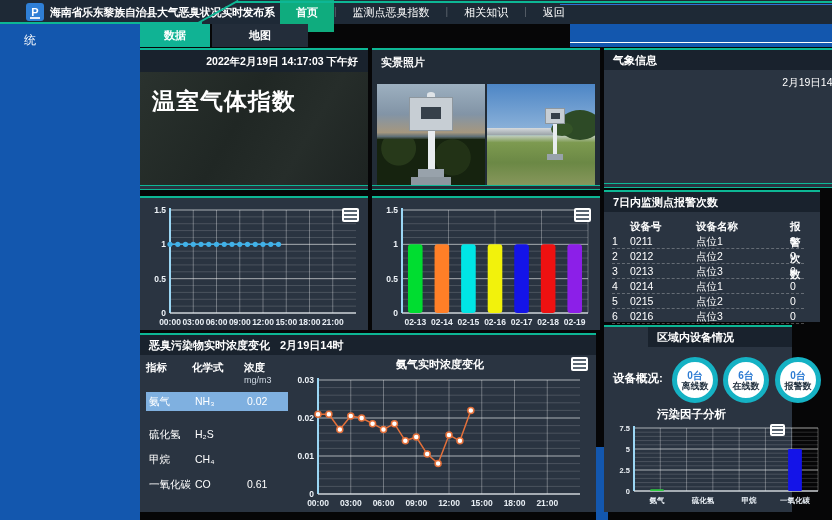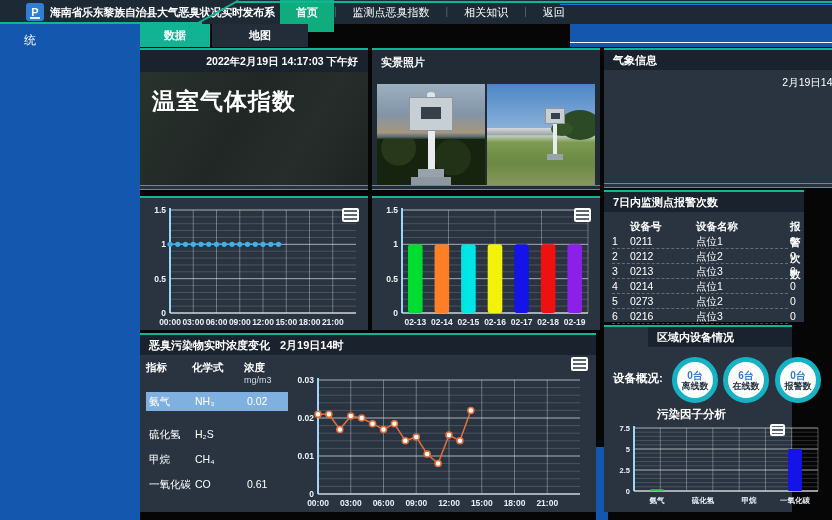--- a/index.html
+++ b/index.html
@@ -62,21 +62,21 @@
   .ph2 .tree2{position:absolute;right:22px;top:38%;width:22px;height:14px;border-radius:50%;background:#355428;}
   .station{position:absolute;}
   .station .box{background:#c7ced4;border:1px solid #8e979e;position:relative;}
   .station .screen{position:absolute;background:#36404a;}
   .station .pole{background:#e8ecef;margin:0 auto;}
   .station .base{background:#98a2ab;margin:0 auto;}
   
   .p-weather{left:604px;top:48px;width:248px;height:140px;}
   .weather-time{position:absolute;right:9px;top:26px;font-size:10.5px;}
   
-  .p-alarm{left:604px;top:190px;width:200px;height:132px;}
+  .p-alarm{left:604px;top:190px;width:216px;height:132px;}
   .al-table{position:absolute;left:8px;right:16px;top:26px;}
   .al-row{display:grid;grid-template-columns:18px 66px 94px 1fr;font-size:10.5px;height:15px;line-height:15px;
           border-bottom:1px dashed rgba(255,255,255,.28);}
   .al-head-row{font-weight:bold;border-bottom:none;height:16px;line-height:16px;}
   
   .p-dev{left:604px;top:325px;width:188px;height:187px;padding-left:44px;}
   .dev-label{position:absolute;left:9px;top:44px;font-size:11.5px;font-weight:bold;}
   .stat-circle{position:absolute;top:30px;width:46px;height:46px;border-radius:50%;background:#fff;
                border:5px solid #15b2c4;display:flex;flex-direction:column;align-items:center;justify-content:center;}
   .stat-count{font-size:10px;font-weight:bold;color:#2e7cd3;line-height:11px;}
@@ -209,21 +209,21 @@
           <span>0</span>
       </div>
       <div class="al-row">
         <span>4</span>
           <span>0214</span>
         <span>点位1</span>
           <span>0</span>
       </div>
       <div class="al-row">
         <span>5</span>
-          <span>0273</span>
+          <span>0215</span>
         <span>点位2</span>
           <span>0</span>
       </div>
       <div class="al-row">
         <span>6</span>
           <span>0216</span>
         <span>点位3</span>
           <span>0</span>
       </div>
     </div>
@@ -445,20 +445,21 @@
           <span>CH₄</span>
           <span></span>
       </div>
       <div class="od-grid od-row">
         <span>一氧化碳</span>
           <span>CO</span>
           <span>0.61</span>
       </div>
     </div>
     <div class="odor-chart-zone">
+      <div class="odor-chart-title">氨气实时浓度变化</div>
       <div class="odor-chart"><svg width="300" height="136" viewBox="0 0 300 136">
             <line x1="28" x2="290" y1="7" y2="7" stroke="rgba(255,255,255,0.22)" stroke-width="0.7"></line>
             <line x1="28" x2="290" y1="14.6" y2="14.6" stroke="rgba(255,255,255,0.22)" stroke-width="0.7"></line>
             <line x1="28" x2="290" y1="22.2" y2="22.2" stroke="rgba(255,255,255,0.22)" stroke-width="0.7"></line>
             <line x1="28" x2="290" y1="29.8" y2="29.8" stroke="rgba(255,255,255,0.22)" stroke-width="0.7"></line>
             <line x1="28" x2="290" y1="37.4" y2="37.4" stroke="rgba(255,255,255,0.22)" stroke-width="0.7"></line>
             <line x1="28" x2="290" y1="45" y2="45" stroke="rgba(255,255,255,0.22)" stroke-width="0.7"></line>
             <line x1="28" x2="290" y1="52.6" y2="52.6" stroke="rgba(255,255,255,0.22)" stroke-width="0.7"></line>
             <line x1="28" x2="290" y1="60.2" y2="60.2" stroke="rgba(255,255,255,0.22)" stroke-width="0.7"></line>
             <line x1="28" x2="290" y1="67.8" y2="67.8" stroke="rgba(255,255,255,0.22)" stroke-width="0.7"></line>

